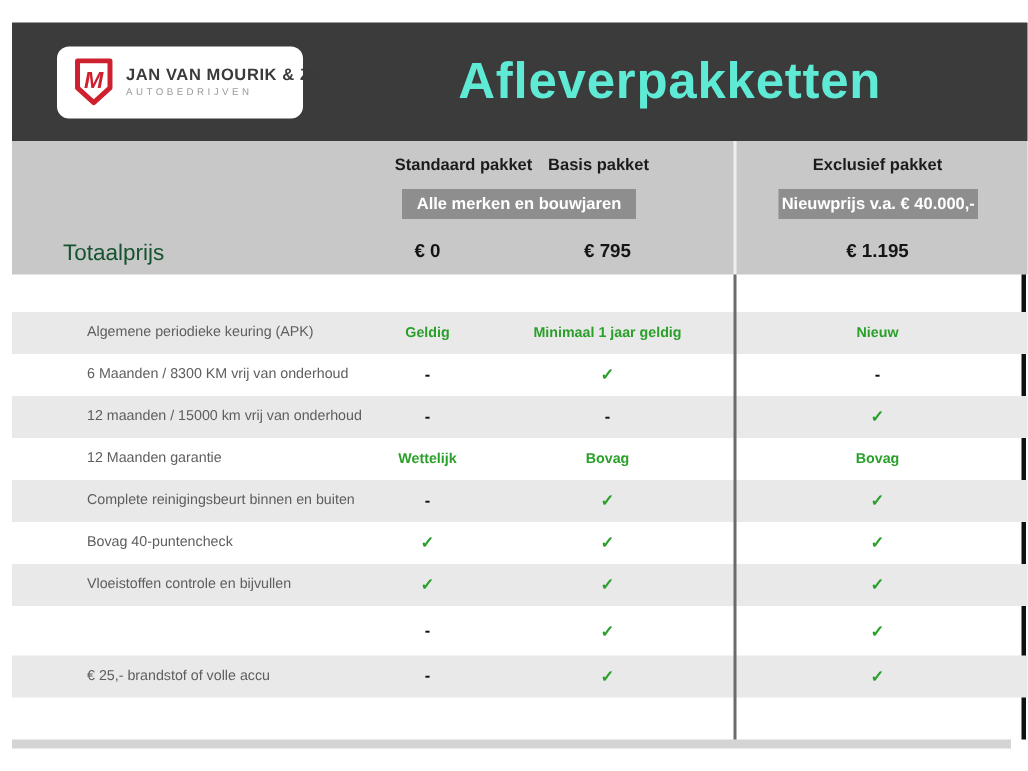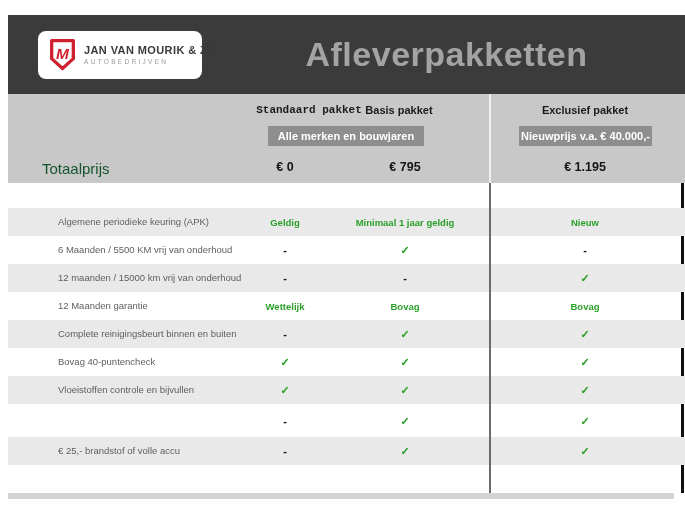--- a/index.html
+++ b/index.html
@@ -31,34 +31,34 @@
   .brand-name {
     font-size:11px; font-weight:bold; color:#3a3a3a; letter-spacing:0.4px;
     white-space:nowrap;
   }
   .brand-tagline {
     font-size:6.5px; color:#9a9a9a; letter-spacing:2.3px; margin-top:2px;
     white-space:nowrap;
   }
   .page-title {
     flex:1; text-align:center;
-    color:#a3a3a3; font-size:34px; font-weight:bold;
+    color:#5eead4; font-size:34px; font-weight:bold;
     letter-spacing:0.5px; padding-left:6px;
   }
 
   
   .band {
     position:absolute; left:8px; top:94px; width:677px; height:89px;
     background:#c8c8c8;
   }
   .col-header {
     position:absolute; top:10px; transform:translateX(-50%);
     font-size:11px; font-weight:bold; color:#1b1b1b; white-space:nowrap;
   }
-  .col-header.standaard { left:301px;font-family:Liberation Mono, monospace; }
+  .col-header.standaard { left:301px; }
   .col-header.basis     { left:391px; }
   .col-header.exclusief { left:577px; }
   .badge {
     position:absolute; top:32px; height:20px; line-height:20px;
     background:#8e8e8e; color:#ffffff;
     font-size:11px; font-weight:bold; text-align:center; white-space:nowrap;
   }
   .badge.merken     { left:260px; width:156px; }
   .badge.nieuwprijs { left:511px; width:133px; }
   .total-label {
@@ -155,21 +155,21 @@
   <div class="right-edge-line"></div>
 
   <div class="rows">
       <div class="row shade">
     <span class="row-label">Algemene periodieke keuring (APK)</span>
     <span class="cell c-standaard text">Geldig</span>
     <span class="cell c-basis text">Minimaal 1 jaar geldig</span>
     <span class="cell c-exclusief text">Nieuw</span>
   </div>
       <div class="row">
-    <span class="row-label">6 Maanden / 5500 KM vrij van onderhoud</span>
+    <span class="row-label">6 Maanden / 8300 KM vrij van onderhoud</span>
     <span class="cell c-standaard dash">-</span>
     <span class="cell c-basis check">✓</span>
     <span class="cell c-exclusief dash">-</span>
   </div>
       <div class="row shade">
     <span class="row-label">12 maanden / 15000 km vrij van onderhoud</span>
     <span class="cell c-standaard dash">-</span>
     <span class="cell c-basis dash">-</span>
     <span class="cell c-exclusief check">✓</span>
   </div>

